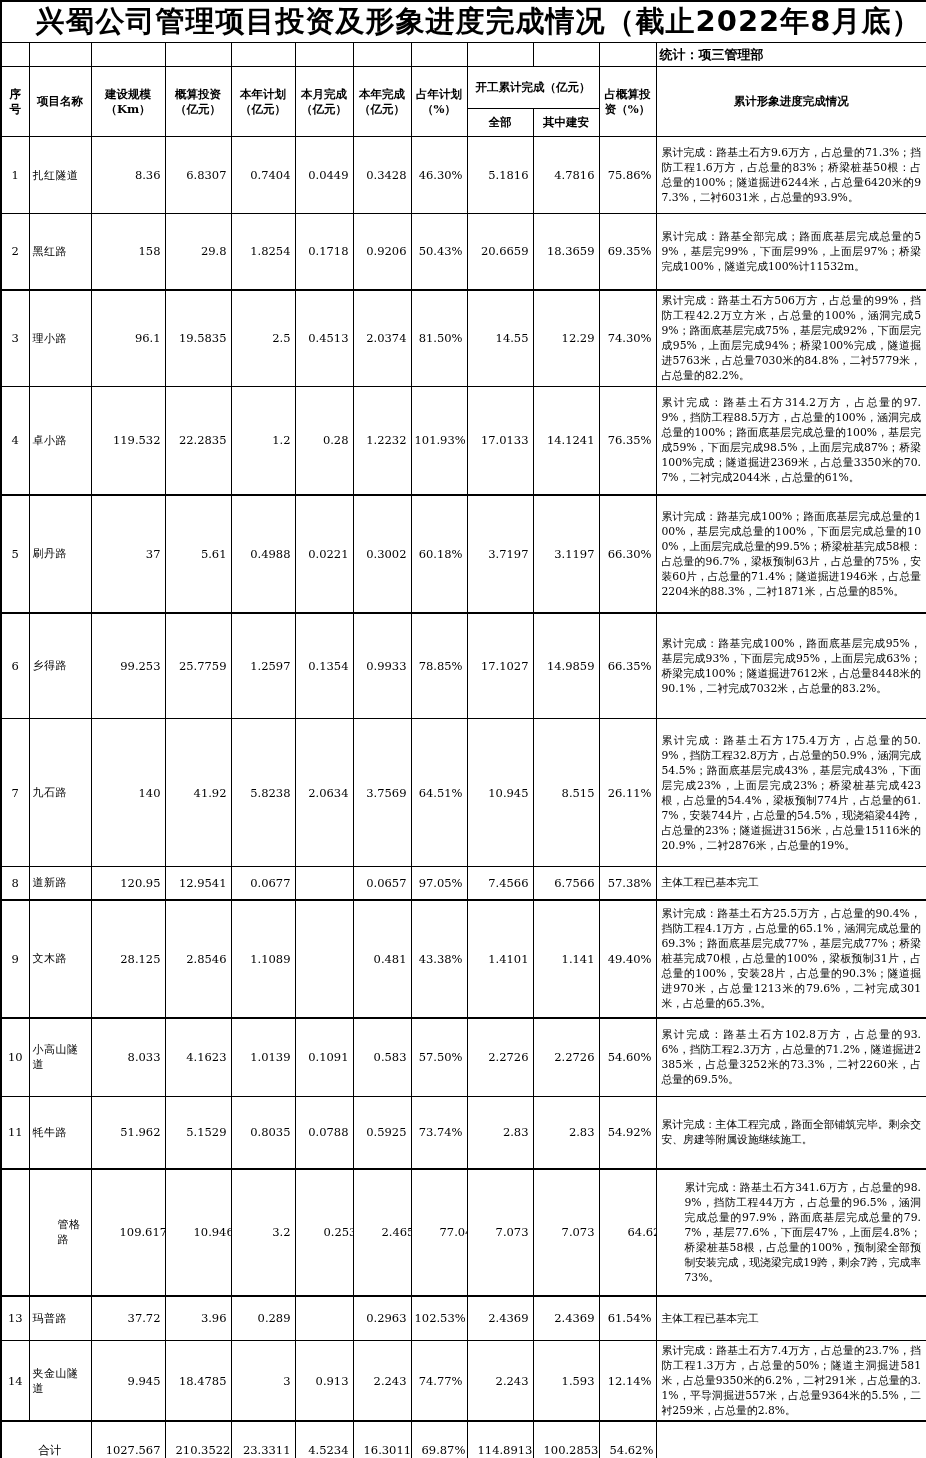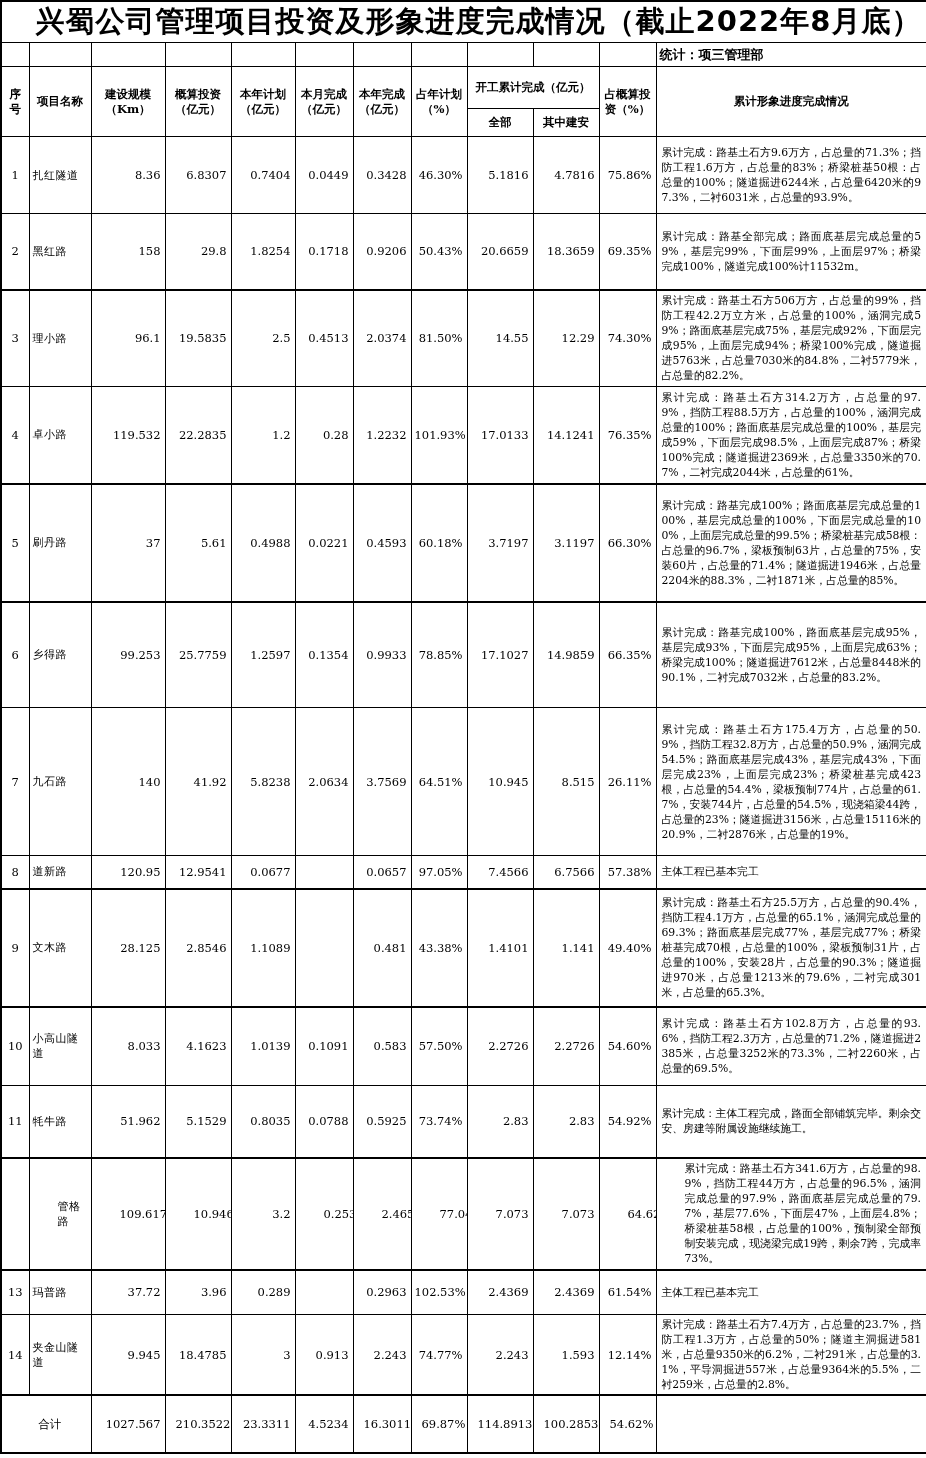--- a/index.html
+++ b/index.html
@@ -21,29 +21,29 @@
   
   td.c{text-align:center;font-size:11.5px;}
   td.l{text-align:left;font-size:11px;padding-left:3px;letter-spacing:0.5px;}
   td.r{text-align:right;font-size:11.5px;padding-right:4px;}
   td.rem{font-size:10.8px;line-height:15px;text-align:justify;word-break:break-all;
          padding:2px 5px;vertical-align:middle;}
   
   tbody tr:nth-child(1)  td{height:77px;}
   tbody tr:nth-child(2)  td{height:76px;}
   tbody tr:nth-child(3)  td{height:97px;}
-  tbody tr:nth-child(4)  td{height:97px;border-radius:15px;}
+  tbody tr:nth-child(4)  td{height:108px;border-radius:15px;}
   tbody tr:nth-child(5)  td{height:118px;}
   tbody tr:nth-child(6)  td{height:106px;}
   tbody tr:nth-child(7)  td{height:148px;}
   tbody tr:nth-child(8)  td{height:33px;}
   tbody tr:nth-child(9)  td{height:118px;margin-left:36px;}
   tbody tr:nth-child(10) td{height:79px;margin-top:48px;}
   tbody tr:nth-child(11) td{height:72px;}
-  tbody tr:nth-child(12) td{height:112px;padding-left:28px;}
+  tbody tr:nth-child(12) td{height:127px;padding-left:28px;}
   tbody tr:nth-child(13) td{height:45px;}
   tbody tr:nth-child(14) td{height:76px;}
   tbody tr:nth-child(15) td{height:58px;padding-left:10px;}
   
   tbody tr:nth-child(2) td, tbody tr:nth-child(4) td, tbody tr:nth-child(5) td,
   tbody tr:nth-child(8) td, tbody tr:nth-child(9) td, tbody tr:nth-child(11) td,
   tbody tr:nth-child(12) td, tbody tr:nth-child(14) td{border-bottom-width:2px;}
 </style>
 </head>
 <body>
@@ -157,21 +157,21 @@
           <td class="r">76.35%</td>
           <td class="rem">累计完成：路基土石方314.2万方，占总量的97.9%，挡防工程88.5万方，占总量的100%，涵洞完成总量的100%；路面底基层完成总量的100%，基层完成59%，下面层完成98.5%，上面层完成87%；桥梁100%完成；隧道掘进2369米，占总量3350米的70.7%，二衬完成2044米，占总量的61%。</td>
         </tr>
         <tr>
           <td class="c">5</td>
           <td class="l">刷丹路</td>
           <td class="r">37</td>
           <td class="r">5.61</td>
           <td class="r">0.4988</td>
           <td class="r">0.0221</td>
-          <td class="r">0.4593</td>
+          <td class="r">0.3002</td>
           <td class="r">60.18%</td>
           <td class="r">3.7197</td>
           <td class="r">3.1197</td>
           <td class="r">66.30%</td>
           <td class="rem">累计完成：路基完成100%；路面底基层完成总量的100%，基层完成总量的100%，下面层完成总量的100%，上面层完成总量的99.5%；桥梁桩基完成58根：占总量的96.7%，梁板预制63片，占总量的75%，安装60片，占总量的71.4%；隧道掘进1946米，占总量2204米的88.3%，二衬1871米，占总量的85%。</td>
         </tr>
         <tr>
           <td class="c">6</td>
           <td class="l">乡得路</td>
           <td class="r">99.253</td>

